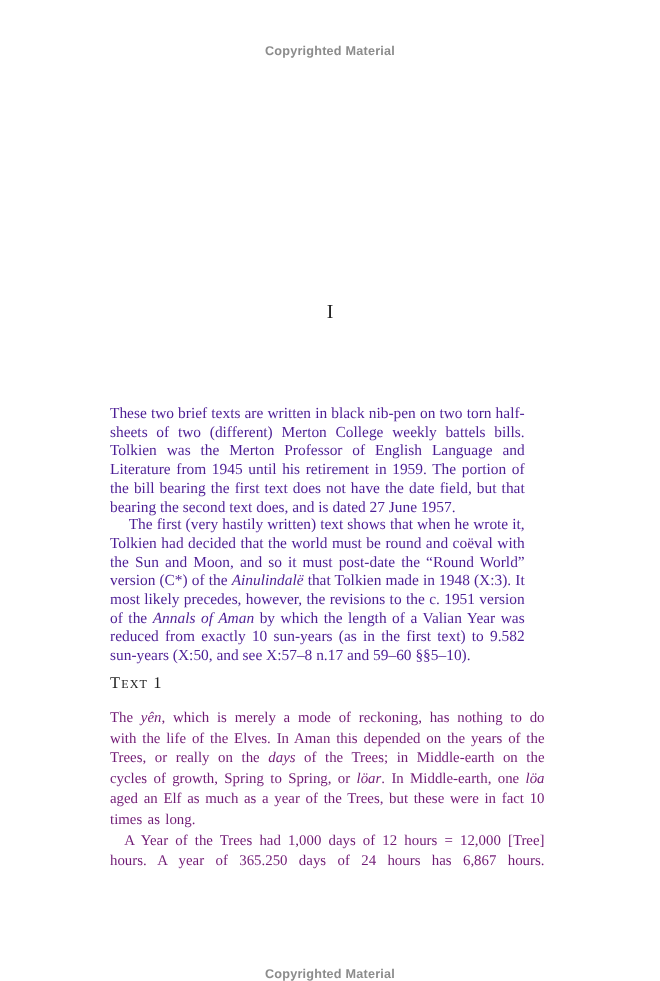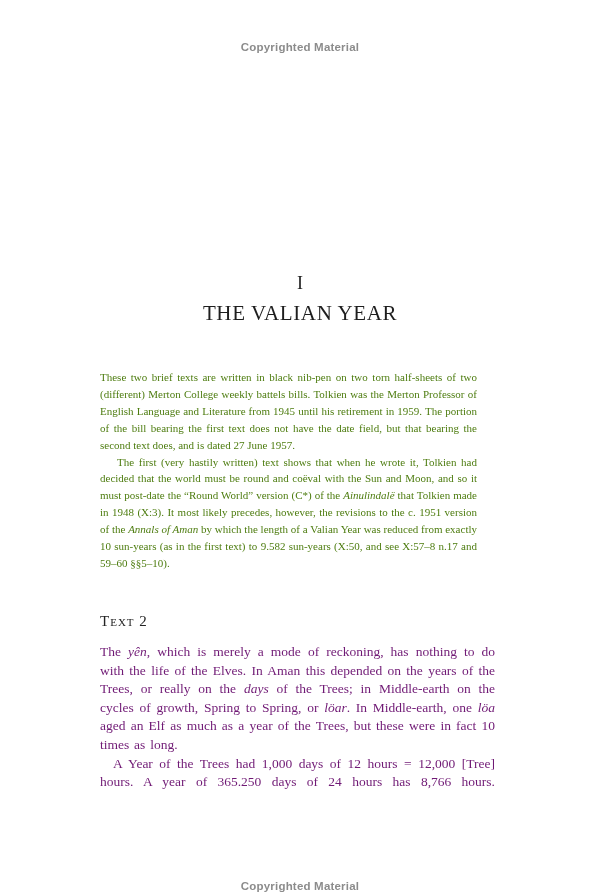--- a/index.html
+++ b/index.html
@@ -49,24 +49,24 @@
     font-size: 21px;
     letter-spacing: 0.6px;
     color: #1e1e1e;
   }
 
   .editorial-intro {
     position: absolute;
     top: 345px;
     left: 100px;
     width: 377px;
-    font-size: 11px;
+    font-size: 14px;
     line-height: 16.9px;
     text-align: justify;
-    color: #4d7c0f;
+    color: #4c1d95;
   }
   .editorial-intro p { margin: 0; }
   .editorial-intro p.indent { text-indent: 17px; }
 
   .section-heading {
     position: absolute;
     top: 589px;
     left: 100px;
     font-size: 15px;
     font-variant: small-caps;
@@ -93,29 +93,28 @@
 </style>
 </head>
 <body>
 
 <div class="page">
 
   <div class="copyright top">Copyrighted Material</div>
 
   <div class="chapter-number">I</div>
 
-  <div class="chapter-title">THE VALIAN YEAR</div>
 
   <div class="editorial-intro">
       <p>These two brief texts are written in black nib-pen on two torn half-sheets of two (different) Merton College weekly battels bills. Tolkien was the Merton Professor of English Language and Literature from 1945 until his retirement in 1959. The portion of the bill bearing the first text does not have the date field, but that bearing the second text does, and is dated 27 June 1957.</p>
       <p class="indent">The first (very hastily written) text shows that when he wrote it, Tolkien had decided that the world must be round and coëval with the Sun and Moon, and so it must post-date the “Round World” version (C*) of the <i>Ainulindalë</i> that Tolkien made in 1948 (X:3). It most likely precedes, however, the revisions to the c. 1951 version of the <i>Annals of Aman</i> by which the length of a Valian Year was reduced from exactly 10 sun-years (as in the first text) to 9.582 sun-years (X:50, and see X:57–8 n.17 and 59–60 §§5–10).</p>
     </div>
 
-  <div class="section-heading">Text 2</div>
+  <div class="section-heading">Text 1</div>
 
   <div class="body-text">
       <p>The <i>yên</i>, which is merely a mode of reckoning, has nothing to do with the life of the Elves. In Aman this depended on the years of the Trees, or really on the <i>days</i> of the Trees; in Middle-earth on the cycles of growth, Spring to Spring, or <i>löar</i>. In Middle-earth, one <i>löa</i> aged an Elf as much as a year of the Trees, but these were in fact 10 times as long.</p>
-      <p class="indent justify-last">A Year of the Trees had 1,000 days of 12 hours = 12,000 [Tree] hours. A year of 365.250 days of 24 hours has 8,766 hours.</p>
+      <p class="indent justify-last">A Year of the Trees had 1,000 days of 12 hours = 12,000 [Tree] hours. A year of 365.250 days of 24 hours has 6,867 hours.</p>
     </div>
 
   <div class="copyright bottom">Copyrighted Material</div>
 
 </div>
 
 </body></html>

